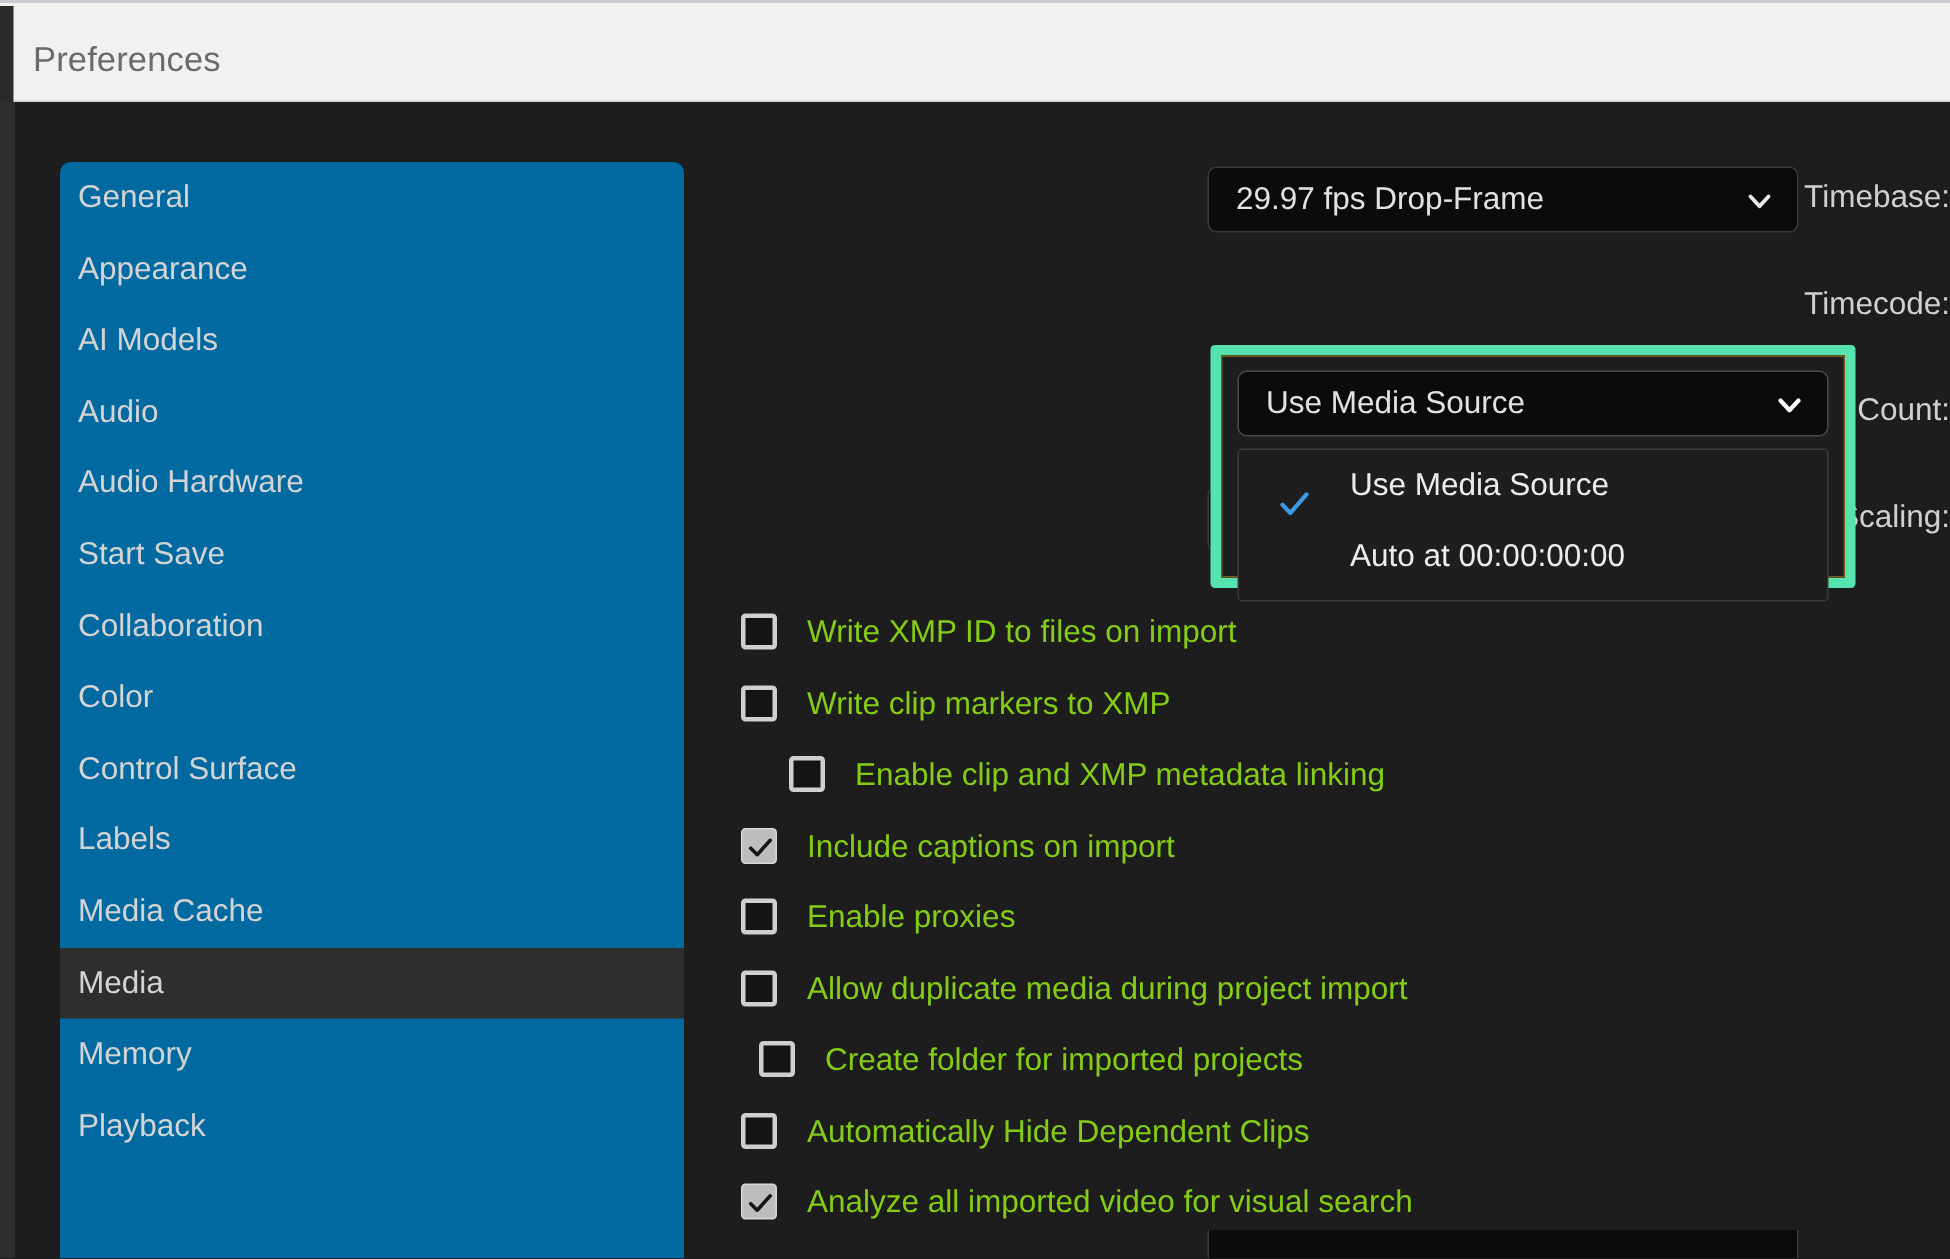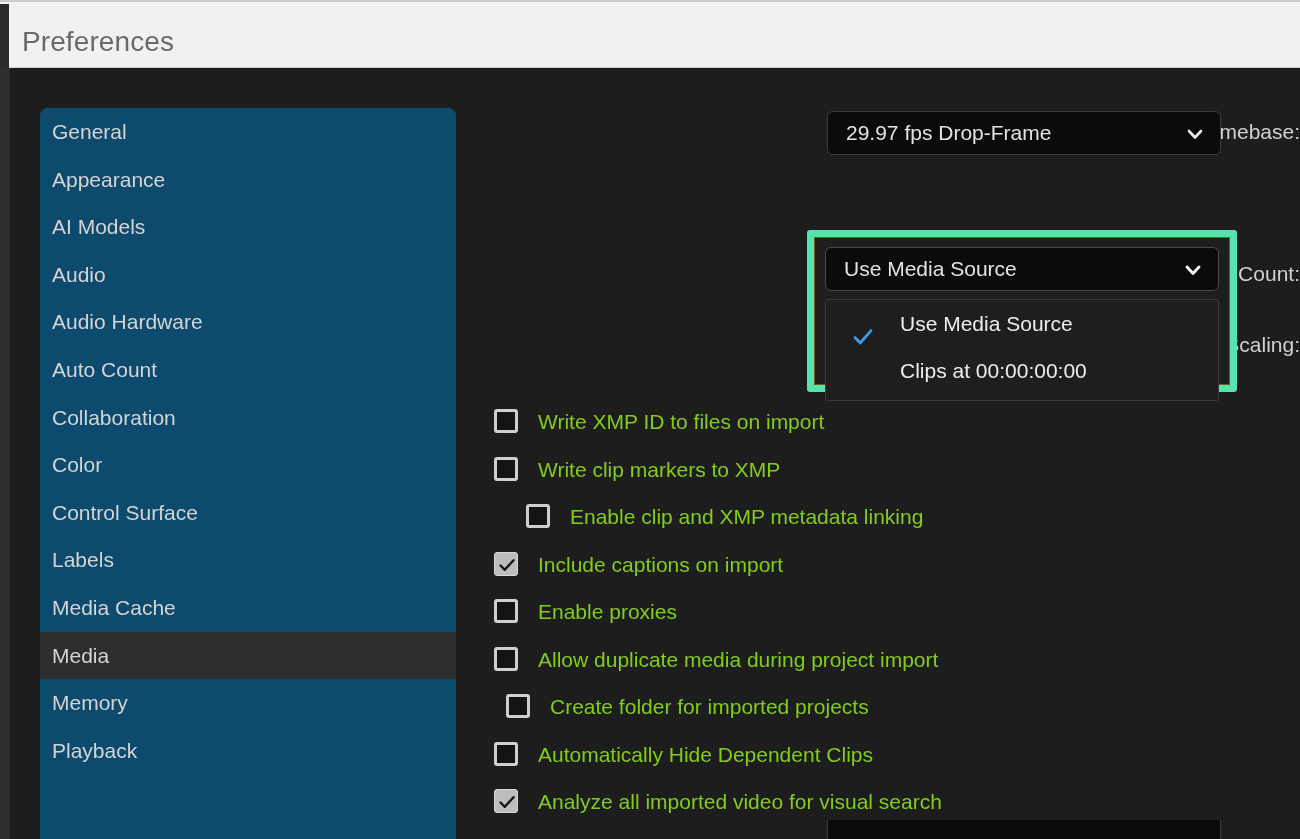--- a/index.html
+++ b/index.html
@@ -25,21 +25,21 @@
     height: 68px;
     background: #f1f1f1;
     border-top: 2px solid #c9ccd1;
     border-bottom: 1px solid #d2d2d2;
     box-sizing: border-box;
   }
   #titlebar-label {
     position: absolute;
     left: 22px;
     top: 24px;
-    font-size: 28px;
+    font-size: 23px;
     color: #6a6a6a;
     letter-spacing: .1px;
     white-space: nowrap;
   }
   #titlebar-leftnotch {
     position: absolute;
     left: 0; top: 2px;
     width: 9px; height: 66px;
     background: #2b2b2b;
   }
@@ -59,21 +59,21 @@
     background: #2e2e2e;
   }
 
   
   #sidebar {
     position: absolute;
     left: 40px;
     top: 40px;
     width: 416px;
     height: 731px;
-    background: #0c4a6e;
+    background: #0369a1;
     border-radius: 7px 7px 0 0;
     overflow: hidden;
   }
   .side-item {
     position: relative;
     height: 47.6px;
     line-height: 47.6px;
     padding-left: 12px;
     font-size: 21px;
     color: #d4d4d4;
@@ -105,21 +105,21 @@
     top: 0;
     width: 320px;
     text-align: right;
     line-height: 52px;
     font-size: 21px;
     color: #d0d0d0;
     white-space: nowrap;
   }
   .select {
     position: absolute;
-    left: 371px;
+    left: 349px;
     top: 5px;
     width: 394px;
     height: 44px;
     background: #0b0b0b;
     border: 1px solid #3a3a3a;
     border-radius: 6px;
     box-sizing: border-box;
   }
   .select-value {
     position: absolute;
@@ -266,21 +266,21 @@
 
   <div id="body">
     <div id="leftrail"></div>
 
     <div id="sidebar">
         <div class="side-item"><span>General</span></div>
         <div class="side-item"><span>Appearance</span></div>
         <div class="side-item"><span>AI Models</span></div>
         <div class="side-item"><span>Audio</span></div>
         <div class="side-item"><span>Audio Hardware</span></div>
-        <div class="side-item"><span>Auto Count</span></div>
+        <div class="side-item"><span>Start Save</span></div>
         <div class="side-item"><span>Collaboration</span></div>
         <div class="side-item"><span>Color</span></div>
         <div class="side-item"><span>Control Surface</span></div>
         <div class="side-item"><span>Labels</span></div>
         <div class="side-item"><span>Media Cache</span></div>
         <div class="side-item selected"><span>Media</span></div>
         <div class="side-item"><span>Memory</span></div>
         <div class="side-item"><span>Playback</span></div>
       </div>
 
@@ -291,20 +291,23 @@
         <div class="select">
           <div class="select-value">29.97 fps Drop-Frame</div>
           <span class="chev">
             <svg width="18" height="18" viewBox="0 0 18 18">
                 <path d="M3 6 L9 12.5 L15 6" stroke="#e8e8e8" stroke-width="2.6" fill="none" stroke-linecap="round" stroke-linejoin="round"></path>
               </svg>
           </span>
         </div>
       </div>
 
+      <div class="row" style="top:109px;">
+        <div class="row-label">Timecode:</div>
+      </div>
 
       <div class="row" style="top:180px;">
         <div class="row-label">Frame Count:</div>
       </div>
 
       <div class="row" style="top:251px;">
         <div class="row-label">Default Media Scaling:</div>
         <div class="select">
           <div class="select-value">None</div>
           <span class="chev">
@@ -372,21 +375,21 @@
           <svg width="18" height="18" viewBox="0 0 18 18">
               <path d="M3 6 L9 12.5 L15 6" stroke="#ffffff" stroke-width="2.8" fill="none" stroke-linecap="round" stroke-linejoin="round"></path>
             </svg>
         </span>
       </div>
 
       <div id="tc-menu">
           <div class="menu-item"><span class="menu-check"><svg width="20" height="18" viewBox="0 0 20 18">
                 <path d="M2 9.5 L7.2 15 L18 2.6" stroke="#3b9ae1" stroke-width="2.8" fill="none" stroke-linecap="round" stroke-linejoin="round"></path>
               </svg></span><span>Use Media Source</span></div>
-          <div class="menu-item"><span>Clips at 00:00:00:00</span></div>
+          <div class="menu-item"><span>Auto at 00:00:00:00</span></div>
         </div>
     </div>
   </div>
 
   <div id="bottomrow">
     <div class="row" style="top:0;">
       <div class="row-label"></div>
       <div class="select"></div>
     </div>
   </div>

